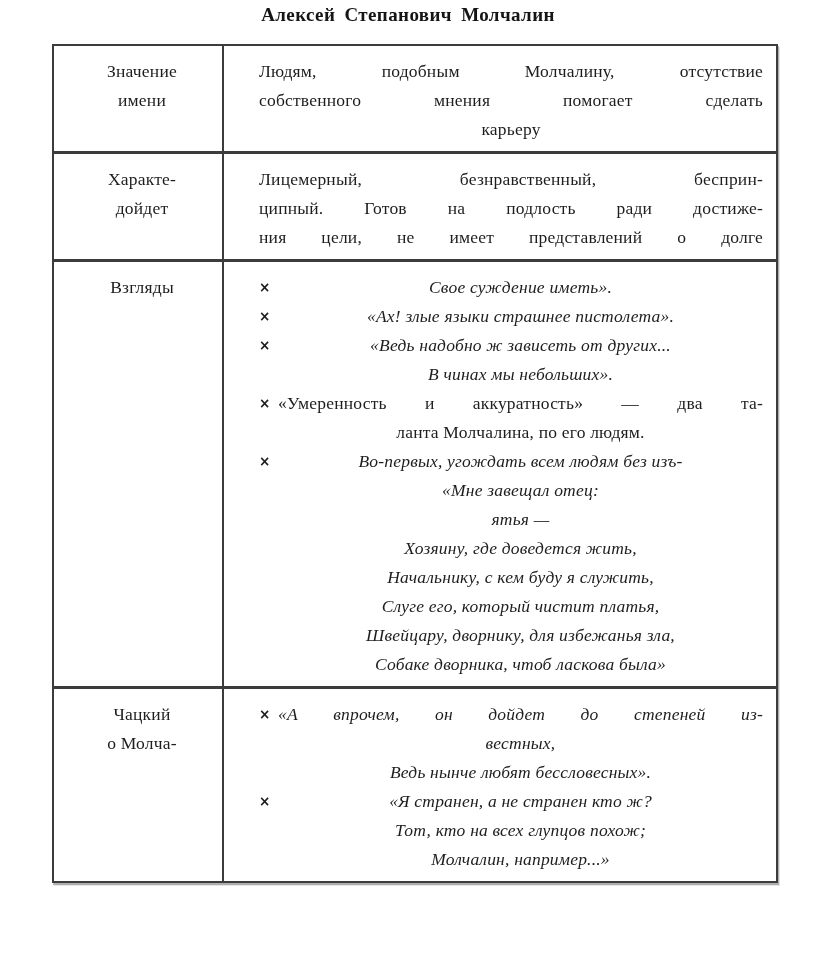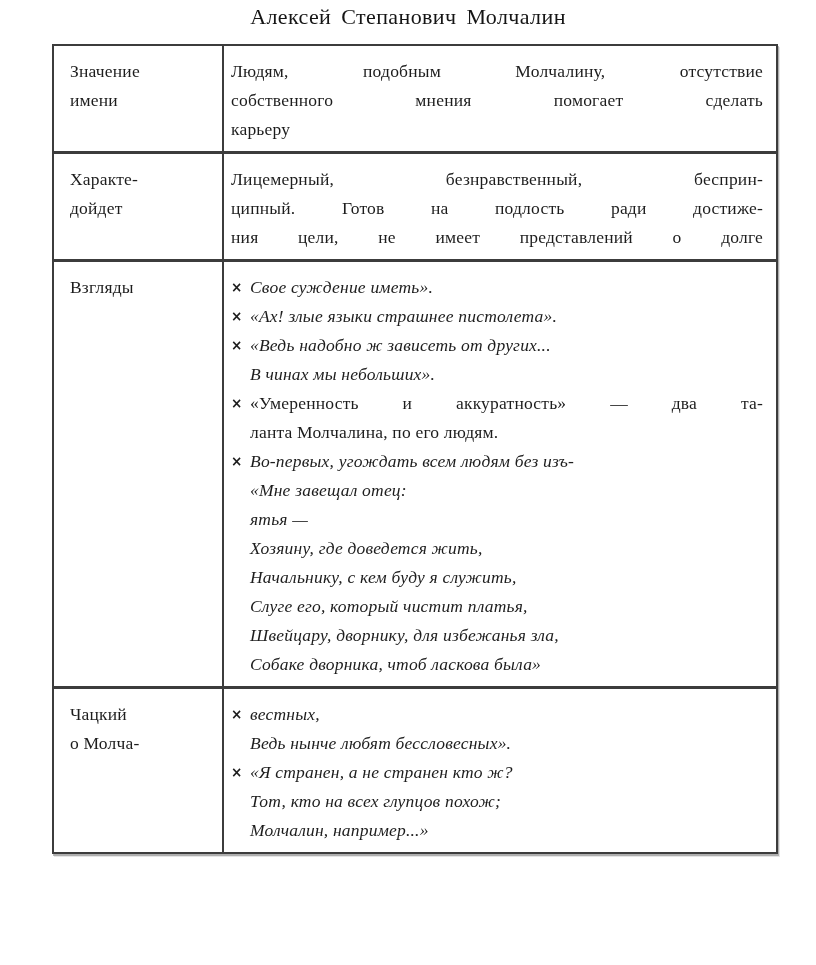--- a/index.html
+++ b/index.html
@@ -11,22 +11,22 @@
     font-family: "Liberation Serif", serif;
     color: #1d1d1d;
     overflow: hidden;
   }
   .doc-title {
     position: absolute;
     top: 4px;
     left: 0;
     width: 100%;
     text-align: center;
-    font-weight: 400;
-    font-size: 22px;
+    font-weight: 700;
+    font-size: 19px;
     letter-spacing: 0.4px;
     word-spacing: 4px;
     color: #151515;
   }
   .char-table {
     position: absolute;
     left: 52px;
     top: 44px;
     width: 726px;
     box-sizing: border-box;
@@ -44,23 +44,23 @@
   }
   .label-cell {
     width: 170px;
     flex: 0 0 170px;
     border-right: 2px solid #3c3c3c;
     padding: 11px 8px 7px 16px;
   }
   .content-cell {
     flex: 1;
     min-width: 0;
-    padding: 11px 13px 7px 7px;
+    padding: 11px 13px 7px 35px;
   }
-  .line { text-align: left; }
+  .line { text-align: center; }
   .line.just { text-align: justify; text-align-last: justify; }
   .li { display: flex; }
   .bullet {
     flex: 0 0 19px;
     width: 19px;
     font-family: "DejaVu Sans", sans-serif;
     font-weight: 700;
     font-size: 13.5px;
     line-height: 29px;
     color: #1d1d1d;
@@ -145,20 +145,21 @@
       </div>
       <div class="tr">
         <div class="td label-cell">
           <div class="line">Чацкий</div>
           <div class="line">о Молча-</div>
         </div>
         <div class="td content-cell">
           <div class="li">
             <div class="bullet">×</div>
             <div class="item-text it">
+              <div class="line just">«А впрочем, он дойдет до степеней из-</div>
               <div class="line">вестных,</div>
               <div class="line">Ведь нынче любят бессловесных».</div>
             </div>
           </div>
           <div class="li">
             <div class="bullet">×</div>
             <div class="item-text it">
               <div class="line">«Я странен, а не странен кто ж?</div>
               <div class="line">Тот, кто на всех глупцов похож;</div>
               <div class="line">Молчалин, например...»</div>

